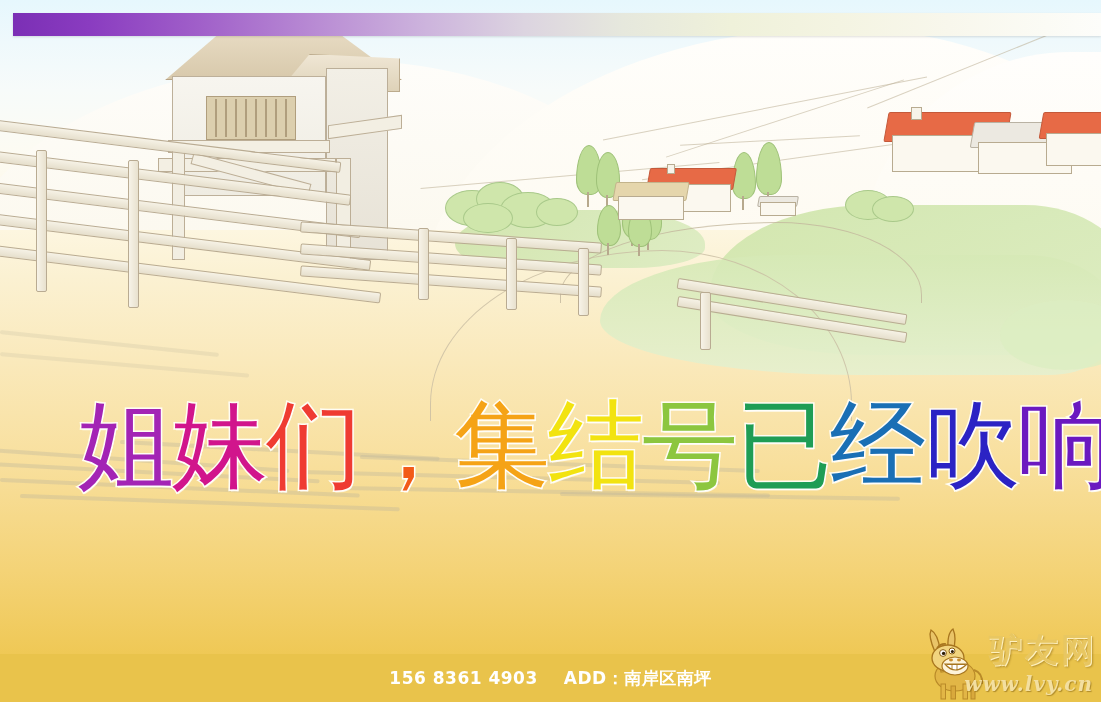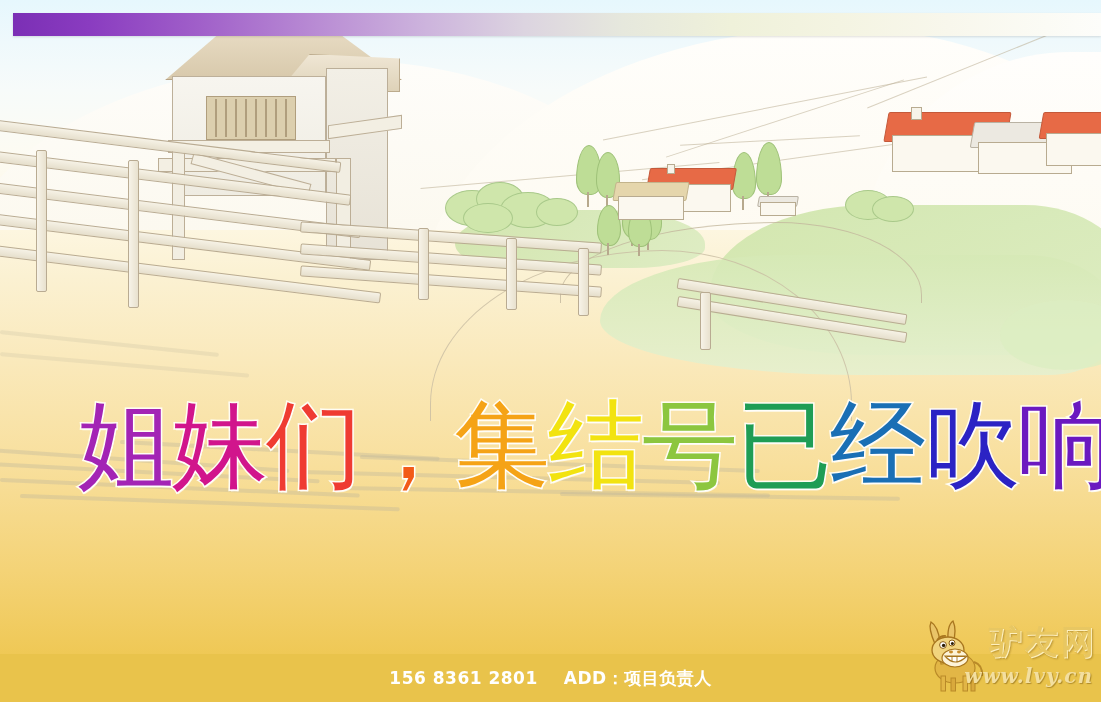--- a/index.html
+++ b/index.html
@@ -157,21 +157,21 @@
     position:absolute;left:0;top:0;width:1101px;height:48px;
     display:flex;align-items:center;justify-content:center;
     color:#ffffff;font-weight:700;font-size:17px;letter-spacing:.5px;
     font-family:"DejaVu Sans","Liberation Sans",sans-serif;
     white-space:nowrap;
   }
   .footer-text .seg{margin-right:26px;}
   .footer-text .seg:last-child{margin-right:0;}
 
   
-  .watermark{position:absolute;right:0px;bottom:8px;width:186px;height:80px;}
+  .watermark{position:absolute;right:0px;bottom:0px;width:186px;height:80px;}
   .wm-donkey{position:absolute;left:6px;bottom:2px;width:82px;height:74px;}
   .wm-title{
     position:absolute;right:4px;top:6px;
     font-family:"DejaVu Serif","Liberation Serif",serif;
     font-weight:700;font-size:33px;letter-spacing:3px;
     color:#e8c763;
     text-shadow:1px 1px 0 #fff3c4, 2px 2px 2px rgba(120,85,10,.45);
     opacity:.95;
   }
   .wm-url{
@@ -351,22 +351,22 @@
     <div class="shadow-streak" style="left:0px;top:352px;width:250px;transform:rotate(5deg);opacity:.2;"></div>
   </div>
 
   <div class="topbar"></div>
 
 
   <div class="slogan" id="slogan"><span style="color: rgb(163, 36, 181);">姐</span><span style="color: rgb(209, 21, 140);">妹</span><span style="color: rgb(239, 59, 50);">们</span><span style="color: rgb(242, 90, 24);">，</span><span style="color: rgb(245, 163, 22);">集</span><span style="color: rgb(242, 227, 16);">结</span><span style="color: rgb(140, 198, 63);">号</span><span style="color: rgb(31, 157, 85);">已</span><span style="color: rgb(26, 111, 181);">经</span><span style="color: rgb(43, 35, 196);">吹</span><span style="color: rgb(107, 25, 192);">响</span></div>
 
   <div class="footer">
     <div class="footer-text" id="footer-text">
-        <span class="seg">156 8361 2801</span>
-        <span class="seg">ADD：项目负责人</span>
+        <span class="seg">156 8361 4903</span>
+        <span class="seg">ADD：南岸区南坪</span>
       </div>
 
     <div class="watermark">
       <svg class="wm-donkey" viewBox="0 0 82 74">
 
         <ellipse cx="34" cy="50" rx="20" ry="15" fill="#e2b646" stroke="#b98a28" stroke-width="1.2"></ellipse>
 
         <rect x="20" y="58" width="4.5" height="15" fill="#e2b646" stroke="#b98a28" stroke-width="1"></rect>
         <rect x="30" y="60" width="4.5" height="13" fill="#d9a93c" stroke="#b98a28" stroke-width="1"></rect>
         <rect x="42" y="58" width="4.5" height="15" fill="#e2b646" stroke="#b98a28" stroke-width="1"></rect>

